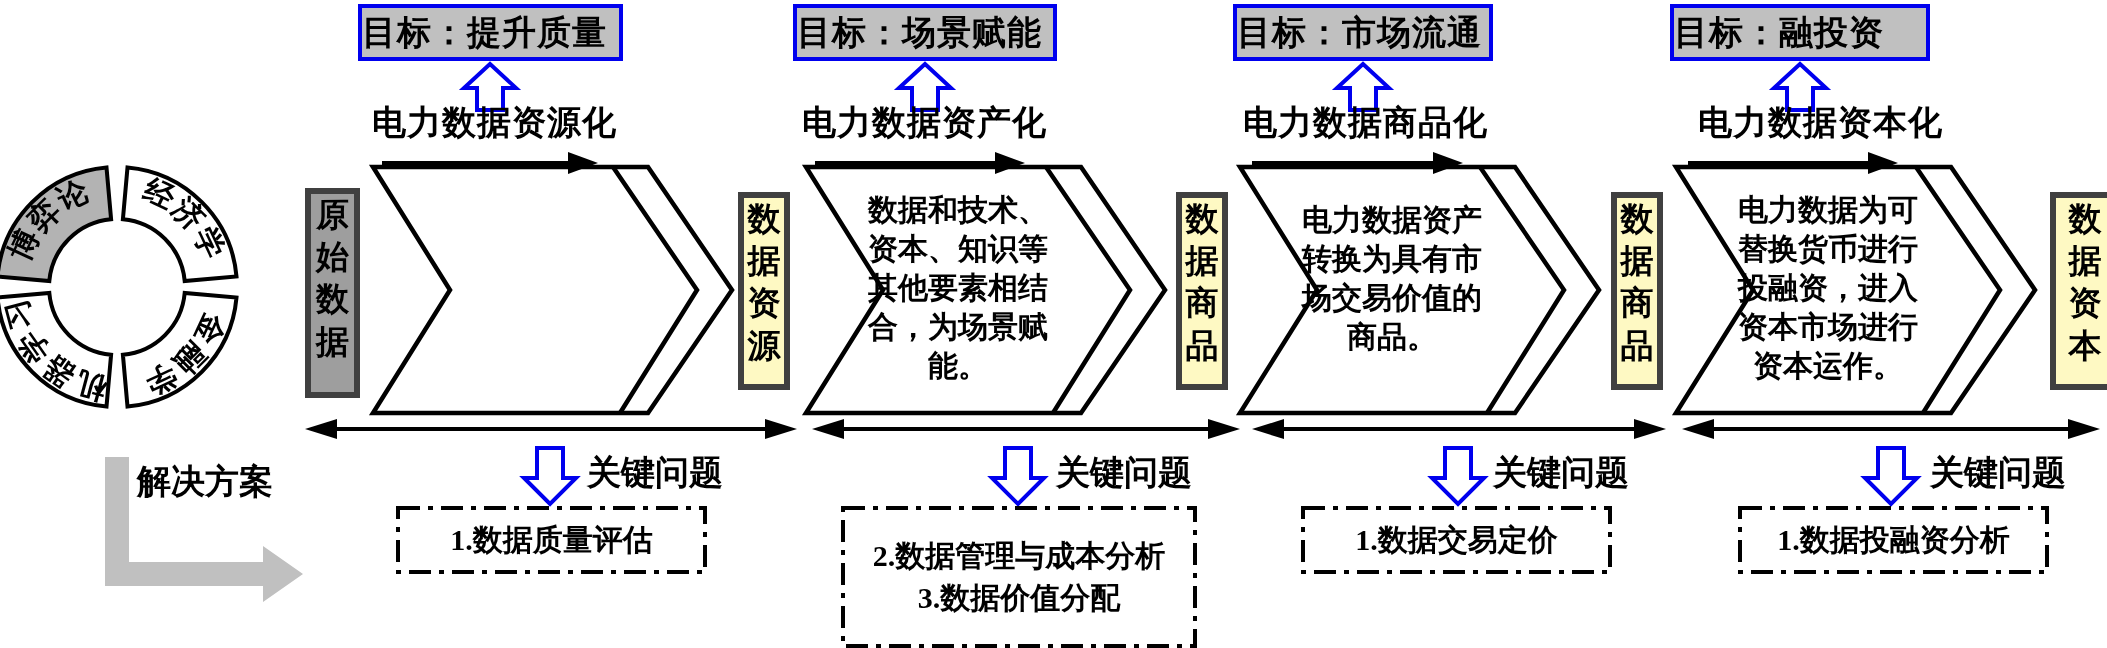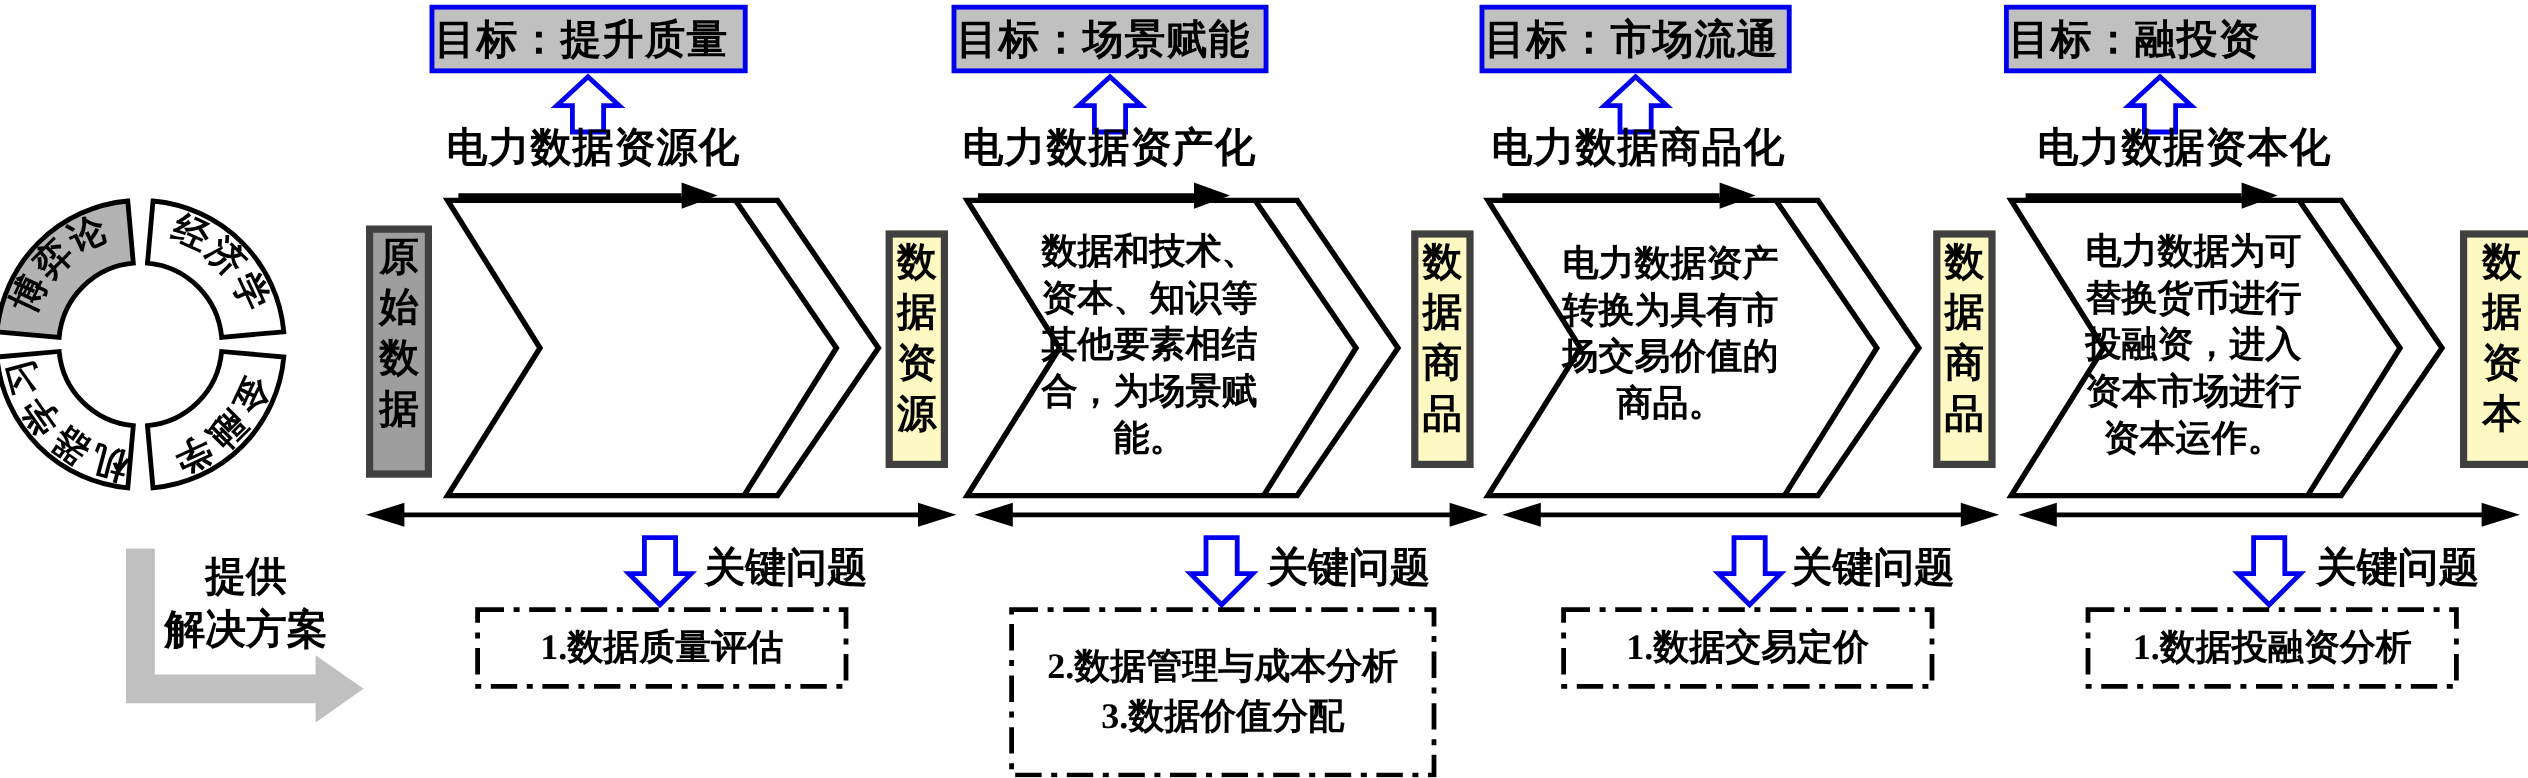--- a/index.html
+++ b/index.html
@@ -198,17 +198,16 @@
     <div>3.数据价值分配</div>
   </div>
   <div class="abs issues-text" style="left:1303px;top:508px;width:307px;height:64px;">
     <div>1.数据交易定价</div>
   </div>
   <div class="abs issues-text" style="left:1740px;top:508px;width:307px;height:64px;">
     <div>1.数据投融资分析</div>
   </div>
 
   <div class="abs solution-label" style="left:130px;top:460px;width:150px;">
-    <div>提供</div>
     <div>解决方案</div>
   </div>
 
 </div>
 
 </body></html>

